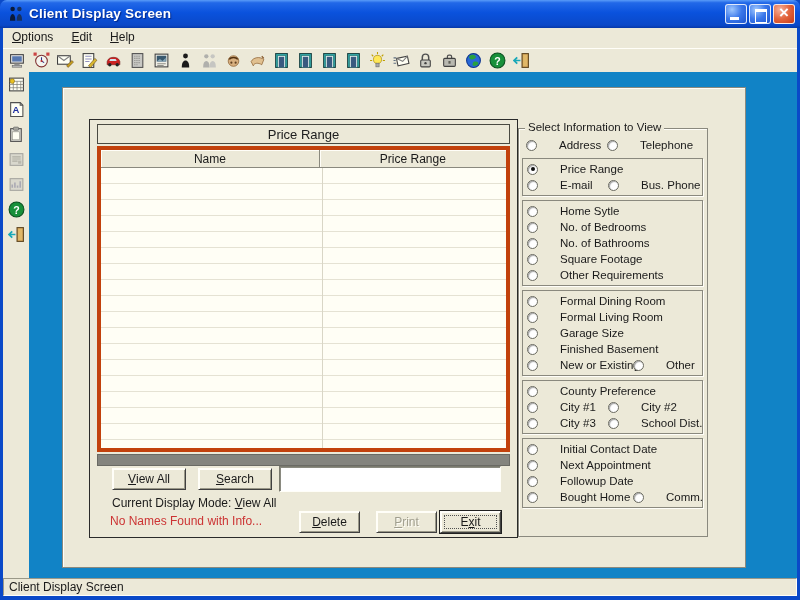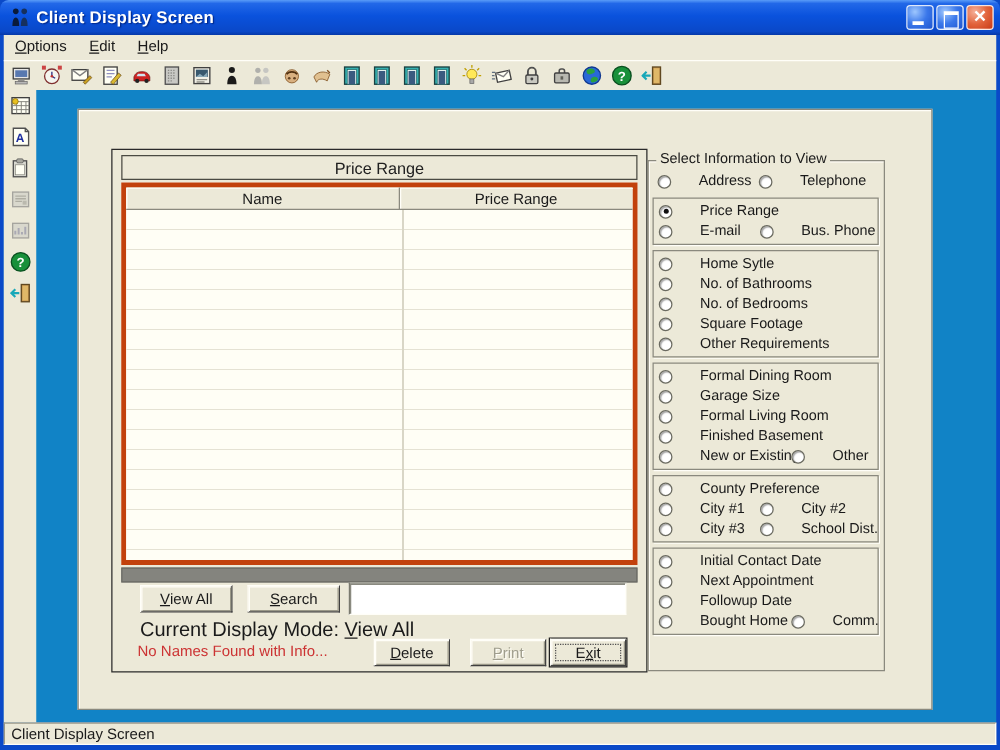--- a/index.html
+++ b/index.html
@@ -67,21 +67,21 @@
     box-shadow:inset 1px 1px 0 #fffef8, inset -1px -1px 0 #9a9888; }
   .btn.focused { box-shadow:0 0 0 1px #202020; }
   .btn.focused .btn-inner { outline:1px dotted #505050; outline-offset:-4px; }
   .btn.disabled { color:#a09e8e; text-shadow:1px 1px 0 #fffef8; }
 
   #btn-viewall { left:22px; top:348px; width:74px; height:22px; }
   #btn-search  { left:108px; top:348px; width:74px; height:22px; }
   .search-input { position:absolute; left:189px; top:346px; width:222px; height:26px;
     border:1px solid; border-color:#7a7a6e #fffef8 #fffef8 #7a7a6e; box-shadow:inset 1px 1px 0 #8a8a80;
     background:#fff; font-size:12px; padding:2px 4px; font-family:"Liberation Sans",sans-serif; }
-  .mode-text { position:absolute; left:22px; top:376px; font-size:16px; color:#1a1a1a; }
+  .mode-text { position:absolute; left:22px; top:376px; font-size:12px; color:#1a1a1a; }
   .warn-text { position:absolute; left:20px; top:394px; font-size:12px; }
   #btn-delete { left:209px; top:391px; width:61px; height:22px; }
   #btn-print  { left:286px; top:391px; width:61px; height:22px; }
   #btn-exit   { left:350px; top:391px; width:61px; height:22px; }
 
   
   .group-panel { position:absolute; left:455px; top:33px; width:190px; height:418px; font-size:11.5px; color:#1a1a1a; }
   .gp-box { position:absolute; top:7px; left:0; right:0; bottom:2px; border:1px solid #8a897e; box-shadow:inset 1px 1px 0 #fffef8; }
   .gp-legend { position:absolute; top:0; left:7px; background:#ece9d8; padding:0 3px; z-index:2; }
   .gp-rows { position:absolute; top:15px; left:4px; right:5px; z-index:1; }
@@ -412,27 +412,27 @@
             <div class="radio-group">
               <div class="radio-row">
                 <span class="radio-item" style="left: 2px;">
                   <span class="radio"></span>
                   <span>Home Sytle</span>
                 </span>
               </div>
               <div class="radio-row">
                 <span class="radio-item" style="left: 2px;">
                   <span class="radio"></span>
+                  <span>No. of Bedrooms</span>
+                </span>
+              </div>
+              <div class="radio-row">
+                <span class="radio-item" style="left: 2px;">
+                  <span class="radio"></span>
                   <span>No. of Bathrooms</span>
-                </span>
-              </div>
-              <div class="radio-row">
-                <span class="radio-item" style="left: 2px;">
-                  <span class="radio"></span>
-                  <span>No. of Bedrooms</span>
                 </span>
               </div>
               <div class="radio-row">
                 <span class="radio-item" style="left: 2px;">
                   <span class="radio"></span>
                   <span>Square Footage</span>
                 </span>
               </div>
               <div class="radio-row">
                 <span class="radio-item" style="left: 2px;">
@@ -444,27 +444,27 @@
             <div class="radio-group">
               <div class="radio-row">
                 <span class="radio-item" style="left: 2px;">
                   <span class="radio"></span>
                   <span>Formal Dining Room</span>
                 </span>
               </div>
               <div class="radio-row">
                 <span class="radio-item" style="left: 2px;">
                   <span class="radio"></span>
+                  <span>Formal Living Room</span>
+                </span>
+              </div>
+              <div class="radio-row">
+                <span class="radio-item" style="left: 2px;">
+                  <span class="radio"></span>
                   <span>Garage Size</span>
-                </span>
-              </div>
-              <div class="radio-row">
-                <span class="radio-item" style="left: 2px;">
-                  <span class="radio"></span>
-                  <span>Formal Living Room</span>
                 </span>
               </div>
               <div class="radio-row">
                 <span class="radio-item" style="left: 2px;">
                   <span class="radio"></span>
                   <span>Finished Basement</span>
                 </span>
               </div>
               <div class="radio-row">
                 <span class="radio-item" style="left: 2px;">

